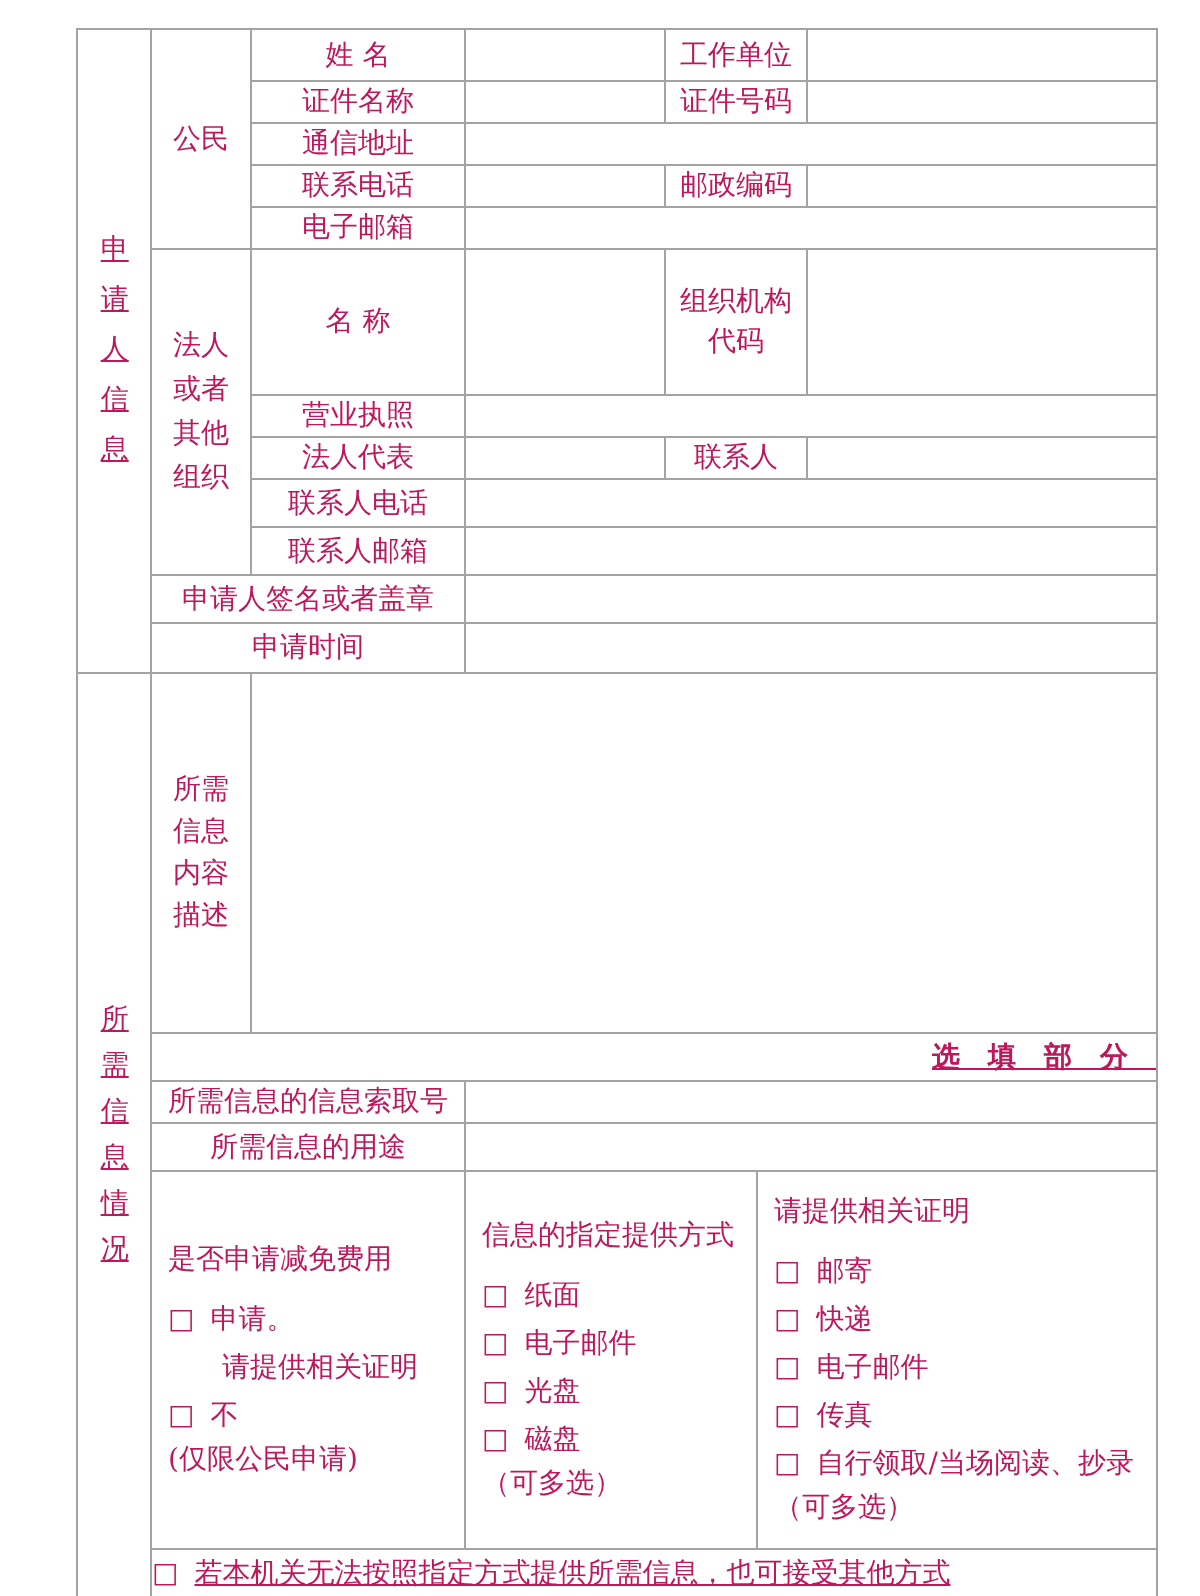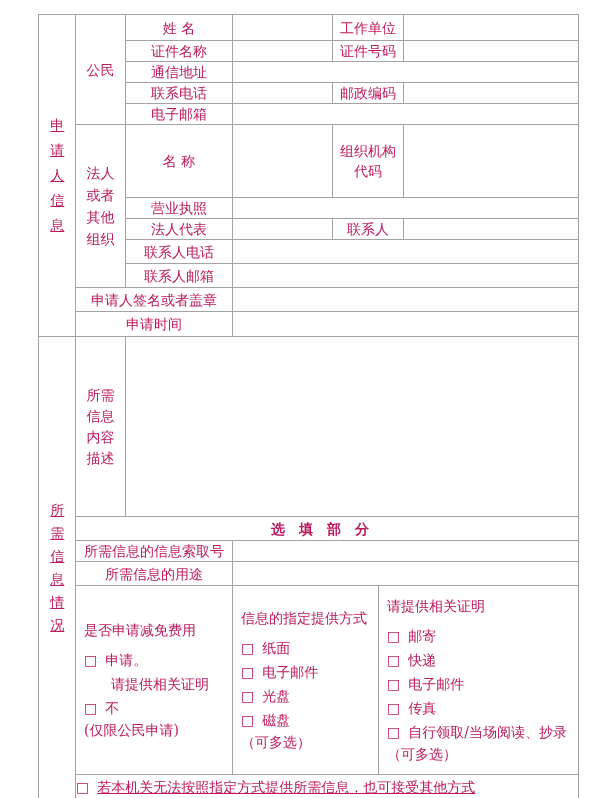--- a/index.html
+++ b/index.html
@@ -19,21 +19,21 @@
   td.lbl{text-align:center;}
   
   .vtxt{width:1.05em;margin:0 auto;word-break:break-all;text-align:right;text-decoration:underline;}
   .v25{line-height:25px;}
   .v23{line-height:23px;}
   
   .wrap2{width:2.15em;margin:0 auto;word-break:break-all;line-height:22px;text-align:center;}
   .wrap2b{width:2.15em;margin:0 auto;word-break:break-all;line-height:21px;text-align:center;}
   .wrap4{width:4.3em;margin:16px auto;word-break:break-all;line-height:20px;text-align:center;}
   
-  td.opt-head{text-align:center;font-weight:bold;letter-spacing:1.0em;font-size:15px;}
+  td.opt-head{text-align:right;font-weight:bold;letter-spacing:1.0em;font-size:15px;text-decoration:underline;}
   
   td.cbcell{vertical-align:top;}
   .cbbox{display:flex;flex-direction:column;box-sizing:border-box;height:100%;
          padding:10px 6px 10px 8px;}
   .cb-title{line-height:20px;margin-bottom:8px;white-space:nowrap;}
   .cb-row{line-height:24px;white-space:nowrap;}
   .cb{display:inline-block;margin-right:8px;}
   .cb-note{line-height:24px;padding-left:27px;white-space:nowrap;}
   .cb-foot{margin-top:auto;line-height:20px;white-space:nowrap;}
   

